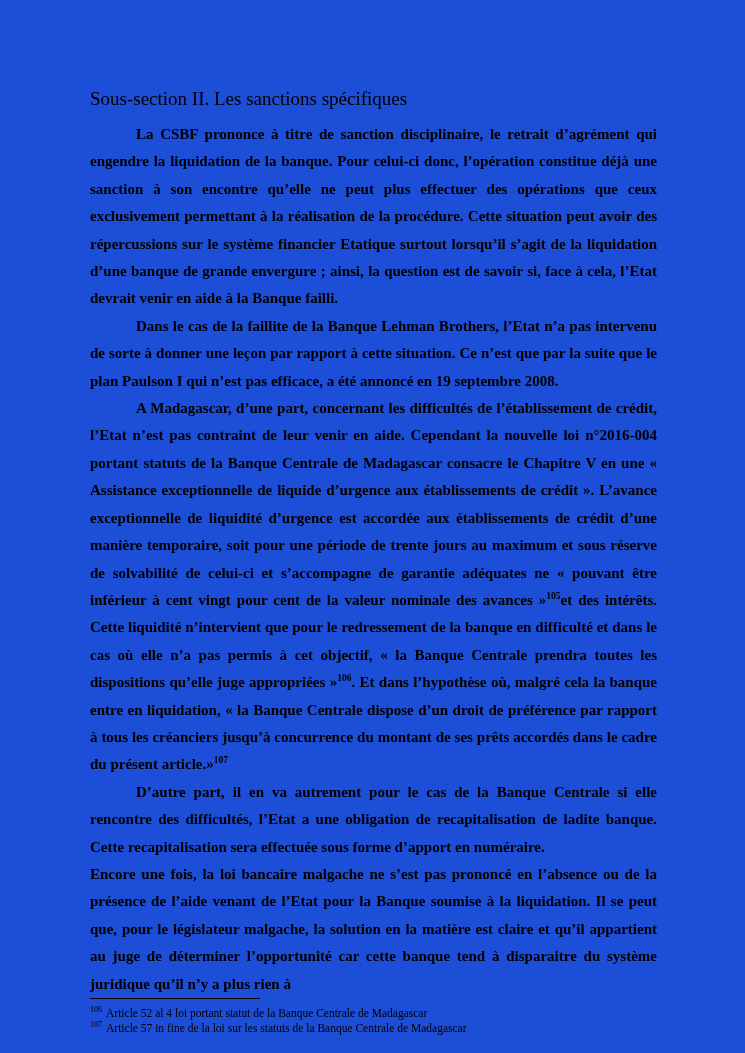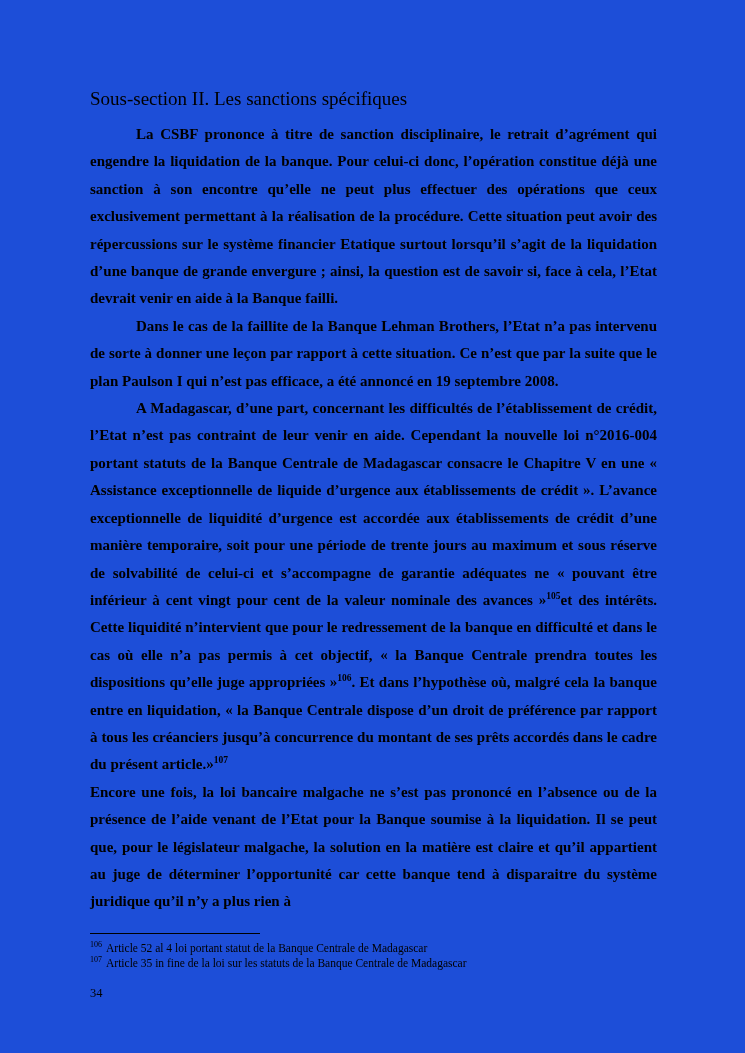--- a/index.html
+++ b/index.html
@@ -77,26 +77,27 @@
 <body>
 
 <div class="page">
 
   <h1 class="heading">Sous-section II. Les sanctions spécifiques</h1>
 
   <div class="body-text">
       <p class="para indent"><span>La CSBF prononce à titre de sanction disciplinaire, le retrait d’agrément qui engendre la liquidation de la banque. Pour celui-ci donc, l’opération constitue déjà une sanction à son encontre qu’elle ne peut plus effectuer des opérations que ceux exclusivement permettant à la réalisation de la procédure. Cette situation peut avoir des répercussions sur le système financier Etatique surtout lorsqu’il s’agit de la liquidation d’une banque de grande envergure ; ainsi, la question est de savoir si, face à cela, l’Etat devrait venir en aide à la Banque failli.</span></p>
       <p class="para indent"><span>Dans le cas de la faillite de la Banque Lehman Brothers, l’Etat n’a pas intervenu de sorte à donner une leçon par rapport à cette situation. Ce n’est que par la suite que le plan Paulson I qui n’est pas efficace, a été annoncé en 19 septembre 2008.</span></p>
       <p class="para indent"><span>A Madagascar, d’une part, concernant les difficultés de l’établissement de crédit, l’Etat n’est pas contraint de leur venir en aide. Cependant la nouvelle loi n°2016-004 portant statuts de la Banque Centrale de Madagascar consacre le Chapitre V en une « Assistance exceptionnelle de liquide d’urgence aux établissements de crédit ». L’avance exceptionnelle de liquidité d’urgence est accordée aux établissements de crédit d’une manière temporaire, soit pour une période de trente jours au maximum et sous réserve de solvabilité de celui-ci et s’accompagne de garantie adéquates ne « pouvant être inférieur à cent vingt pour cent de la valeur nominale des avances »</span><sup>105</sup><span>et des intérêts. Cette liquidité n’intervient que pour le redressement de la banque en difficulté et dans le cas où elle n’a pas permis à cet objectif, « la Banque Centrale prendra toutes les dispositions qu’elle juge appropriées »</span><sup>106</sup><span>. Et dans l’hypothèse où, malgré cela la banque entre en liquidation, « la Banque Centrale dispose d’un droit de préférence par rapport à tous les créanciers jusqu’à concurrence du montant de ses prêts accordés dans le cadre du présent article.»</span><sup>107</sup></p>
+      <p class="para indent"><span>D’autre part, il en va autrement pour le cas de la Banque Centrale si elle rencontre des difficultés, l’Etat a une obligation de recapitalisation de ladite banque. Cette recapitalisation sera effectuée sous forme d’apport en numéraire.</span></p>
       <p class="para"><span>Encore une fois, la loi bancaire malgache ne s’est pas prononcé en l’absence ou de la présence de l’aide venant de l’Etat pour la Banque soumise à la liquidation. Il se peut que, pour le législateur malgache, la solution en la matière est claire et qu’il appartient au juge de déterminer l’opportunité car cette banque tend à disparaitre du système juridique qu’il n’y a plus rien à</span></p>
     </div>
 
   <div class="footnotes">
     <div class="fn-sep"></div>
     <div>
         <p class="footnote"><sup>106</sup><span>Article 52 al 4 loi portant statut de la Banque Centrale de Madagascar</span></p>
-        <p class="footnote"><sup>107</sup><span>Article 35 in fine de la loi sur les statuts de la Banque Centrale de Madagascar</span></p>
+        <p class="footnote"><sup>107</sup><span>Article 57 in fine de la loi sur les statuts de la Banque Centrale de Madagascar</span></p>
       </div>
   </div>
 
   <div class="page-number">34</div>
 
 </div>
 
 </body></html>

